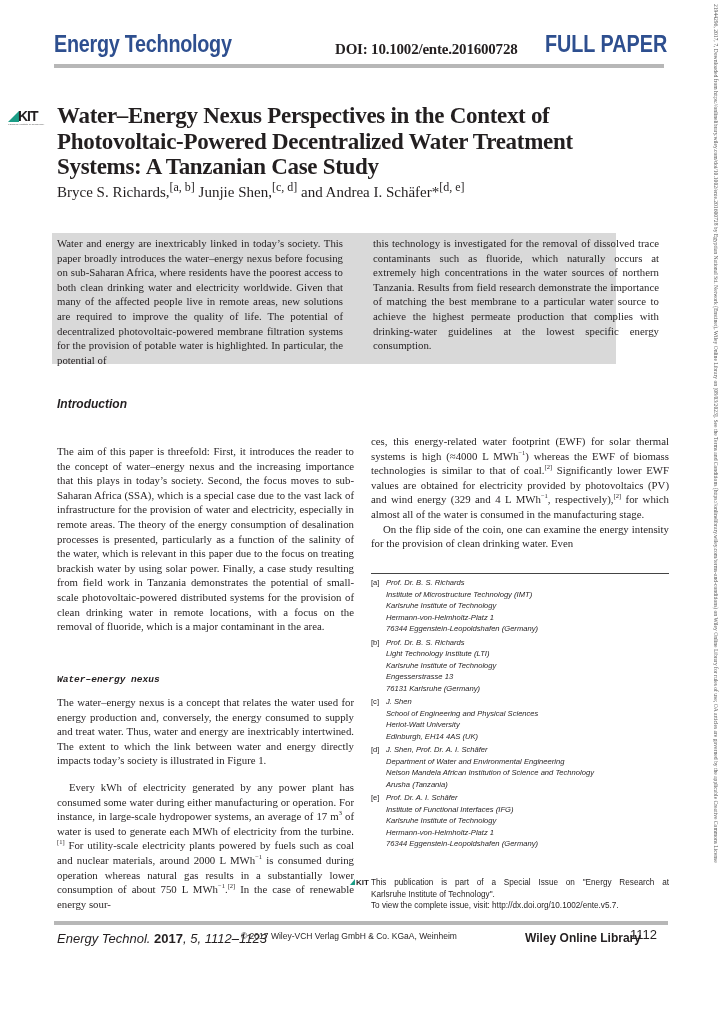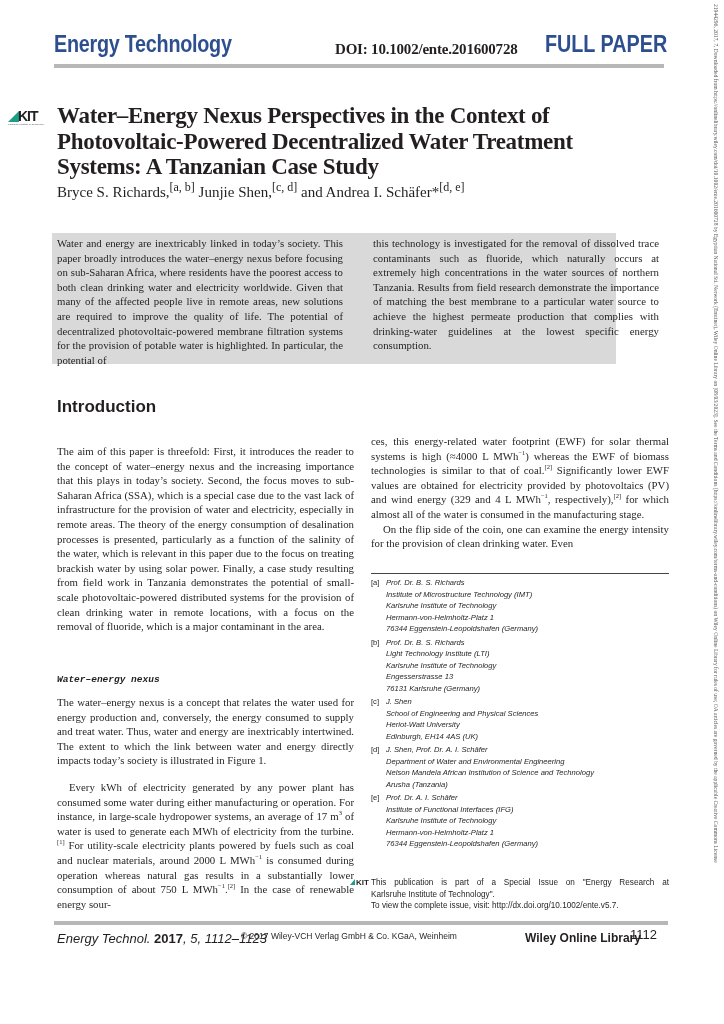--- a/index.html
+++ b/index.html
@@ -12,21 +12,21 @@
   .kit-logo .wedge { position:absolute; left:0; top:2px; width:0; height:0; border-left:11px solid transparent; border-bottom:11px solid #1b9d86; }
   .kit-logo .txt { position:absolute; left:10px; top:-1px; font-family:"Liberation Sans", sans-serif; font-weight:bold; font-size:14px; letter-spacing:-1px; color:#231f20; }
   .kit-logo .sub { position:absolute; left:0; top:14px; font-size:2.5px; color:#555; font-family:"Liberation Sans", sans-serif; white-space:nowrap; }
   .title { position:absolute; left:57px; top:103px; width:600px; font-size:23px; font-weight:bold; line-height:25.5px; letter-spacing:-0.3px; }
   .authors { position:absolute; left:57px; top:180px; font-size:15px; }
   .authors sup { font-size:12px; }
   .abstract { position:absolute; left:52px; top:233px; width:564px; height:131px; background:#d9d9d9; }
   .abs-col { position:absolute; top:3px; width:286px; font-size:10.8px; line-height:14.6px; text-align:justify; color:#231f20; }
   .abs-col.l { left:5px; }
   .abs-col.r { left:321px; }
-  .sec-head { position:absolute; left:57px; top:397px; font-family:"Liberation Sans", sans-serif; font-weight:bold; font-size:17px; }
+  .sec-head { position:absolute; left:57px; top:397px; font-family:"Liberation Sans", sans-serif; font-style:italic; font-weight:bold; font-size:12px; }
   .subsec-head { position:absolute; left:57px; top:674px; font-family:Liberation Mono, monospace; font-style:italic; font-weight:bold; font-size:9.5px; }
   .col { position:absolute; width:297px; font-size:10.8px; line-height:14.6px; text-align:justify; }
   .col p { margin:0; }
   .col p.ind { text-indent:12px; }
   .col sup { font-size:6.5px; line-height:0; }
   .c1a { left:57px; top:444px; }
   .c1b { left:57px; top:695px; }
   .c1c { left:57px; top:780px; }
   .c2a { left:371px; top:434px; width:298px; }
   .fn-rule { position:absolute; left:371px; top:573px; width:298px; height:1px; background:#444; }

